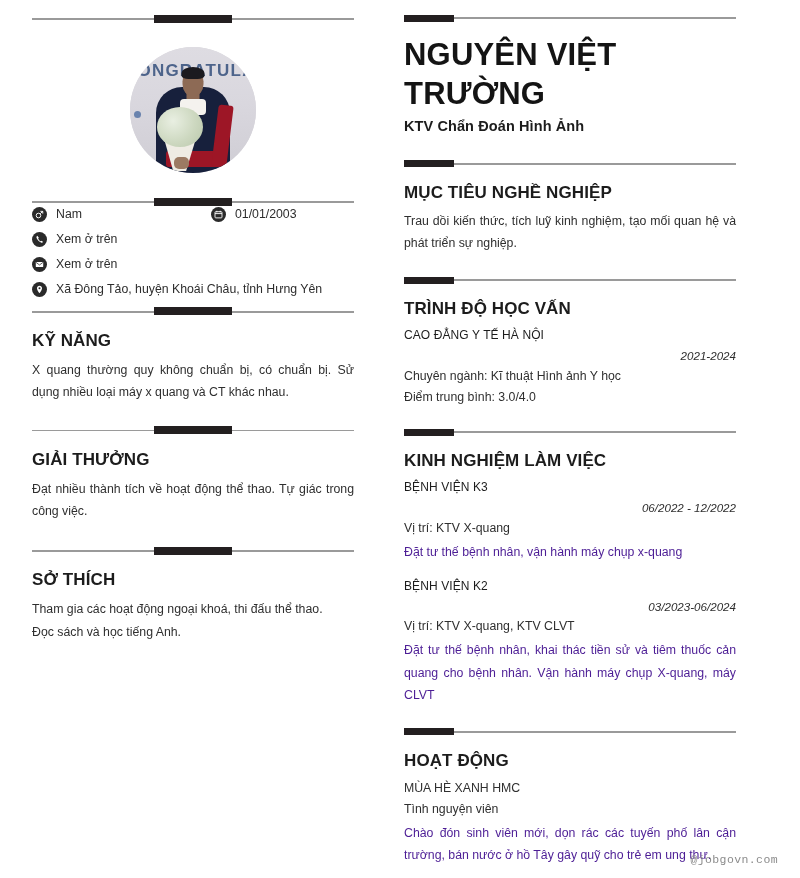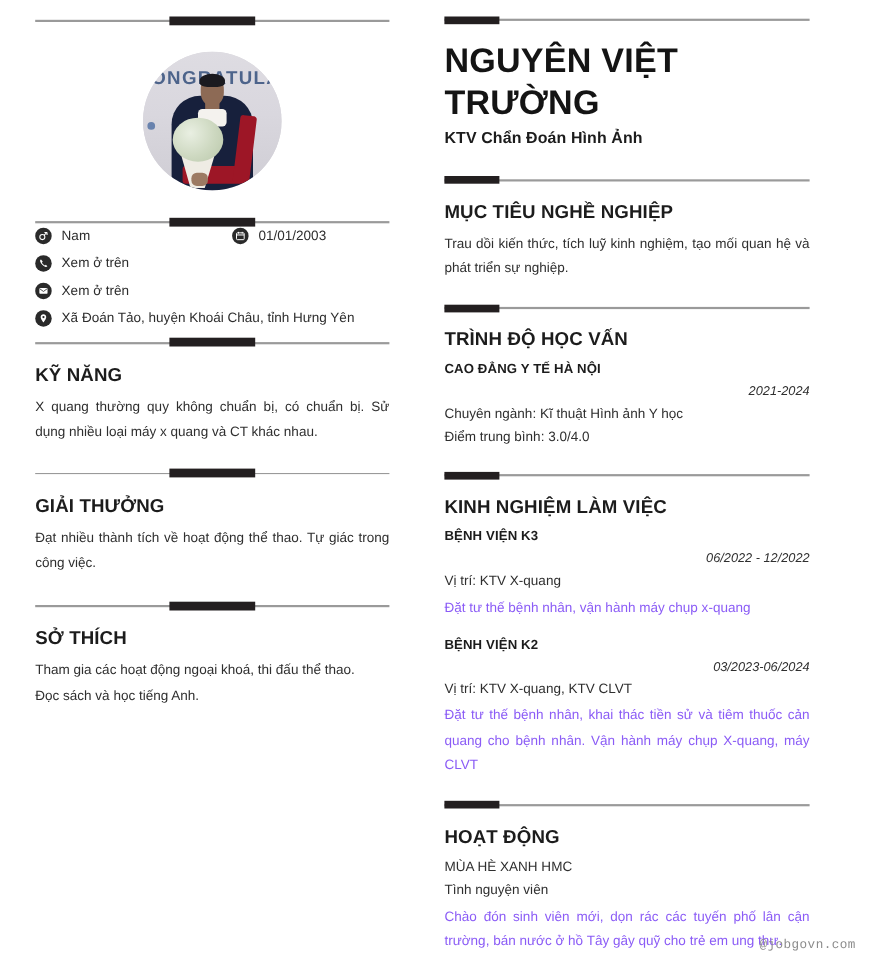--- a/index.html
+++ b/index.html
@@ -253,40 +253,40 @@
     color: #2f2f2f;
     text-align: justify;
   }
   .body-txt.nojust { text-align: left; }
 
   
   .entry { margin-bottom: 2px; }
   .entry + .entry { margin-top: 14px; }
   .e-title {
     font-size: 12px;
-    font-weight: bold;
+    font-weight: normal;
     color: #1c1c1c;
     line-height: 1.65;
     letter-spacing: .1px;
   }
   .e-date {
     font-size: 11.6px;
     font-style: italic;
     color: #2f2f2f;
     line-height: 1.7;
     text-align: right;
   }
   .e-line {
     font-size: 12.3px;
     color: #2f2f2f;
     line-height: 1.72;
   }
   .e-desc {
     font-size: 12.3px;
-    color: #8b5cf6;
+    color: #4c1d95;
     line-height: 1.8;
     text-align: justify;
     margin-top: 2px;
   }
 
   .name {
     font-size: 31px;
     font-weight: bold;
     letter-spacing: 0.2px;
     color: #141414;
@@ -390,21 +390,21 @@
       </div>
 
       <div class="c-row">
         <div class="c-item">
           <span class="c-ico">
             <svg width="9" height="9" viewBox="0 0 16 16">
                 <path d="M8 1.3c-2.5 0-4.5 2-4.5 4.5 0 3.3 4.5 8.9 4.5 8.9s4.5-5.6 4.5-8.9c0-2.5-2-4.5-4.5-4.5z" fill="#fff"></path>
                 <circle cx="8" cy="5.8" r="1.8" fill="#2a2a2a"></circle>
               </svg>
           </span>
-          <span class="c-txt">Xã Đoán Tảo, huyện Khoái Châu, tỉnh Hưng Yên</span>
+          <span class="c-txt">Xã Đông Tảo, huyện Khoái Châu, tỉnh Hưng Yên</span>
         </div>
       </div>
     </div>
 
     <div class="div-center"></div>
     <div class="sec">
       <div class="sec-head">KỸ NĂNG</div>
       <div class="body-txt">X quang thường quy không chuẩn bị, có chuẩn bị. Sử dụng nhiều loại máy x quang và CT khác nhau.</div>
     </div>
 

